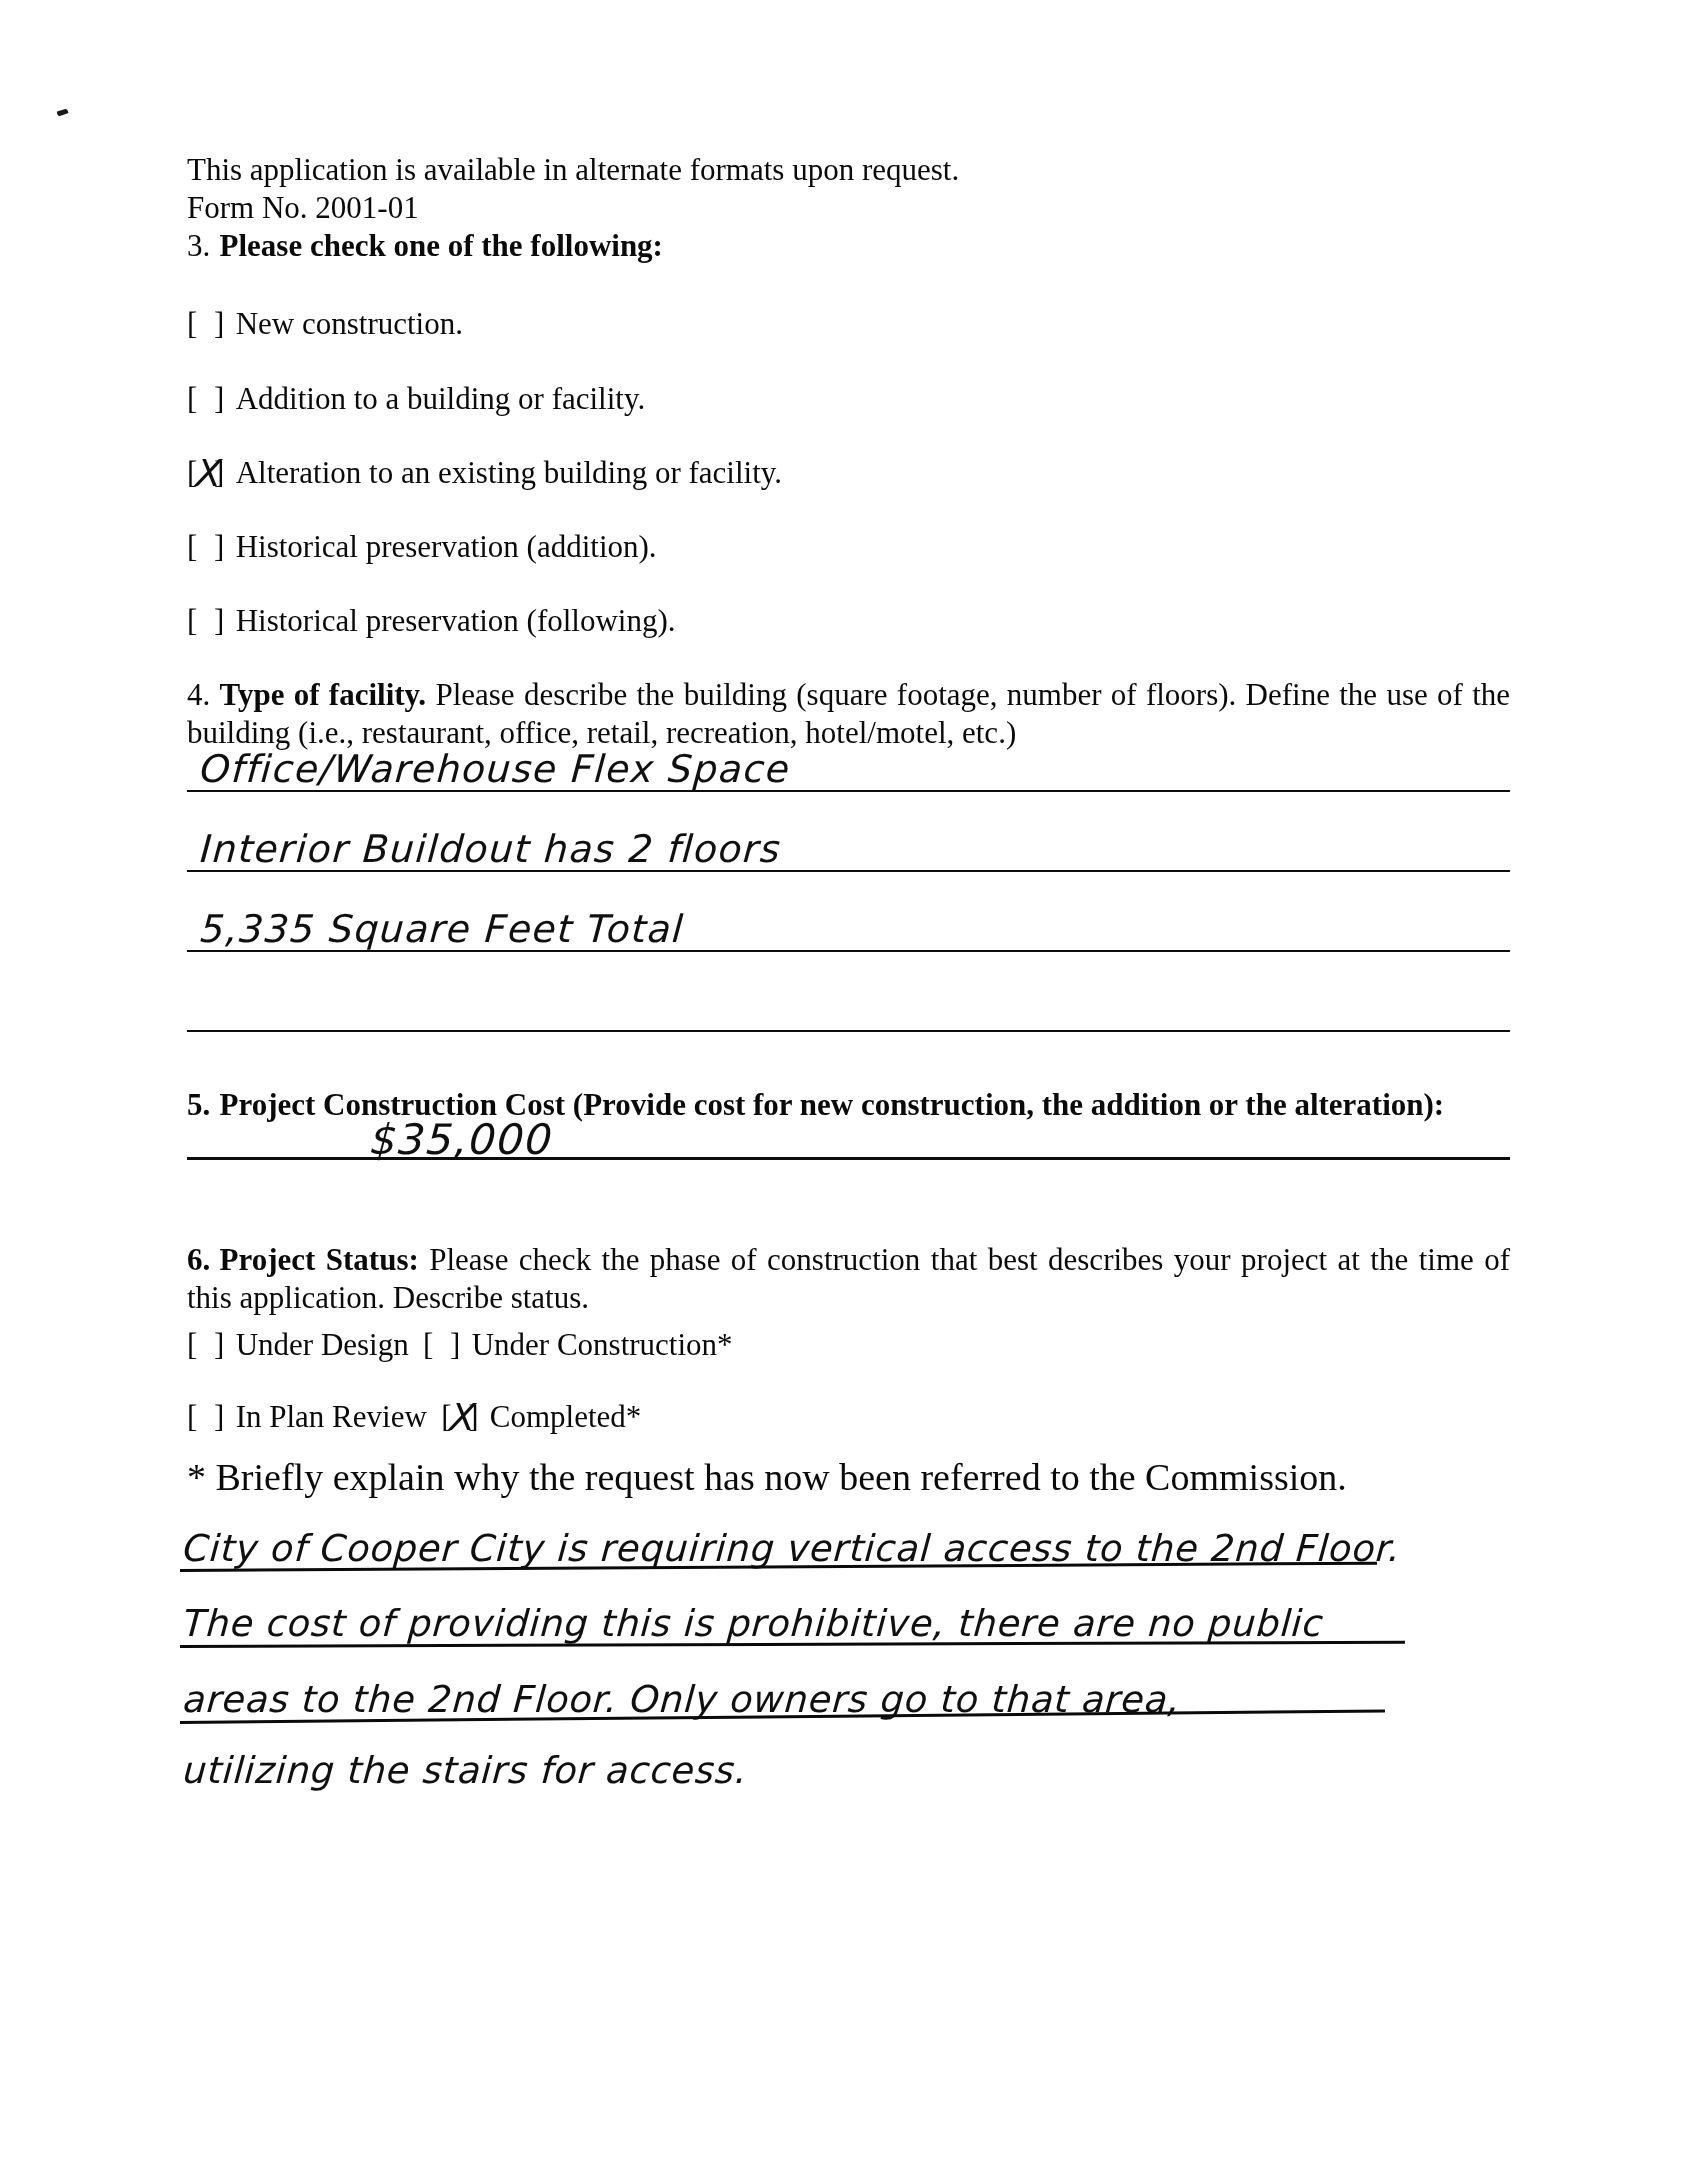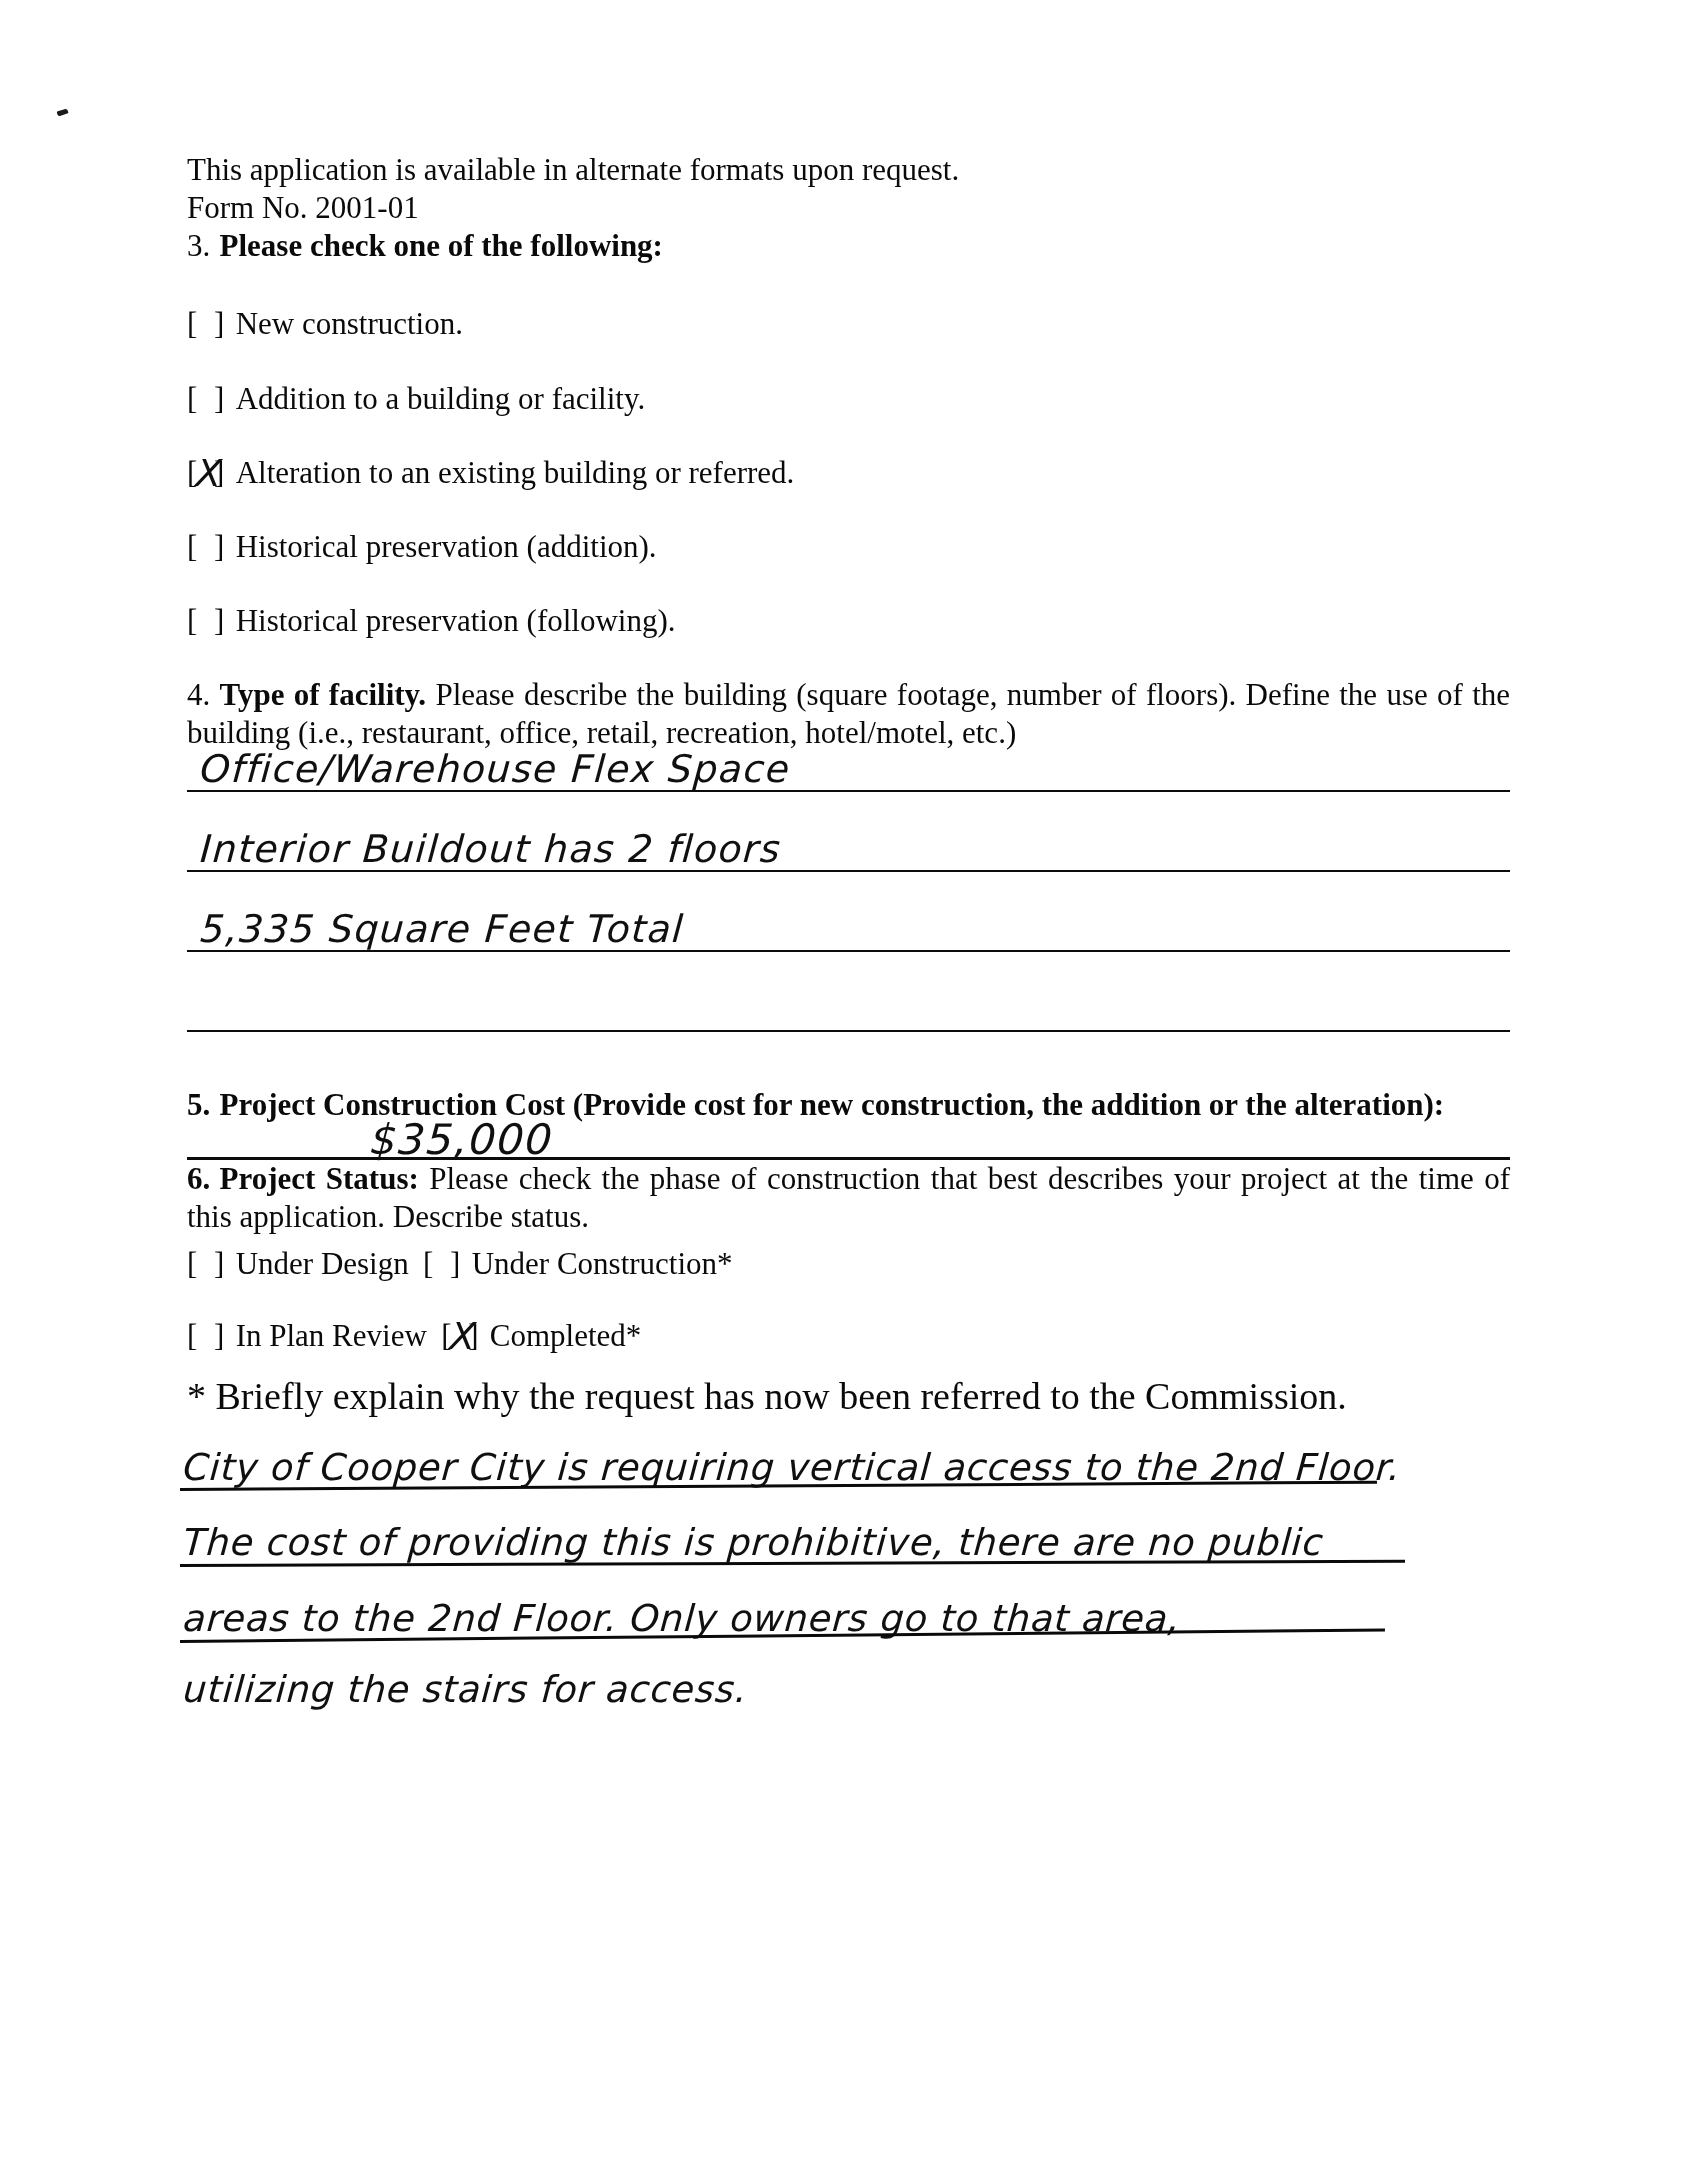--- a/index.html
+++ b/index.html
@@ -50,21 +50,21 @@
     transform-origin:left bottom;
     display:inline-block;
     color:#101010;
     letter-spacing:1.3px;
     white-space:nowrap;
   }
   .ans-row .hw { position:absolute; left:12px; bottom:0px; font-size:38px; line-height:1.05; }
   .sec5 { margin-top:54px; }
   .cost-row { position:relative; height:33px; border-bottom:3.3px solid #0c0c0c; }
   .cost-row .hw { position:absolute; left:182px; bottom:-4px; font-size:42px; line-height:1; }
-  .sec6 { }
+  .sec6 { margin-top:81px; }
   .status-row { margin-top:0; font-size:31px; line-height:1.2; white-space:nowrap; }
   .status-row.r1 { margin-top:10px; }
   .status-row.r2 { margin-top:34px; }
   .note { margin-top:20px; font-size:38px; line-height:1.2; }
   .expl { margin-top:1.3px; }
   .expl-row { position:relative; height:71px; margin-bottom:4.6px; }
   .expl-row .hw { position:absolute; left:-5.3px; bottom:4px; font-size:37px; letter-spacing:0.7px; line-height:1.05; }
   .expl-row .uline {
     position:absolute; bottom:0; left:-6.6px; height:3.3px; background:#0a0a0a;
     transform-origin:left center;
@@ -89,21 +89,21 @@
     </p>
 
     <div class="options">
       <div class="option">
         <span class="cb"><span>[</span><span class="cb-mark hw"></span><span>]</span></span><span class="opt-label">New construction.</span>
       </div>
       <div class="option">
         <span class="cb"><span>[</span><span class="cb-mark hw"></span><span>]</span></span><span class="opt-label">Addition to a building or facility.</span>
       </div>
       <div class="option">
-        <span class="cb"><span>[</span><span class="cb-mark hw">X</span><span>]</span></span><span class="opt-label">Alteration to an existing building or referred.</span>
+        <span class="cb"><span>[</span><span class="cb-mark hw">X</span><span>]</span></span><span class="opt-label">Alteration to an existing building or facility.</span>
       </div>
       <div class="option">
         <span class="cb"><span>[</span><span class="cb-mark hw"></span><span>]</span></span><span class="opt-label">Historical preservation (addition).</span>
       </div>
       <div class="option">
         <span class="cb"><span>[</span><span class="cb-mark hw"></span><span>]</span></span><span class="opt-label">Historical preservation (following).</span>
       </div>
     </div>
 
     <p class="q sec4">

